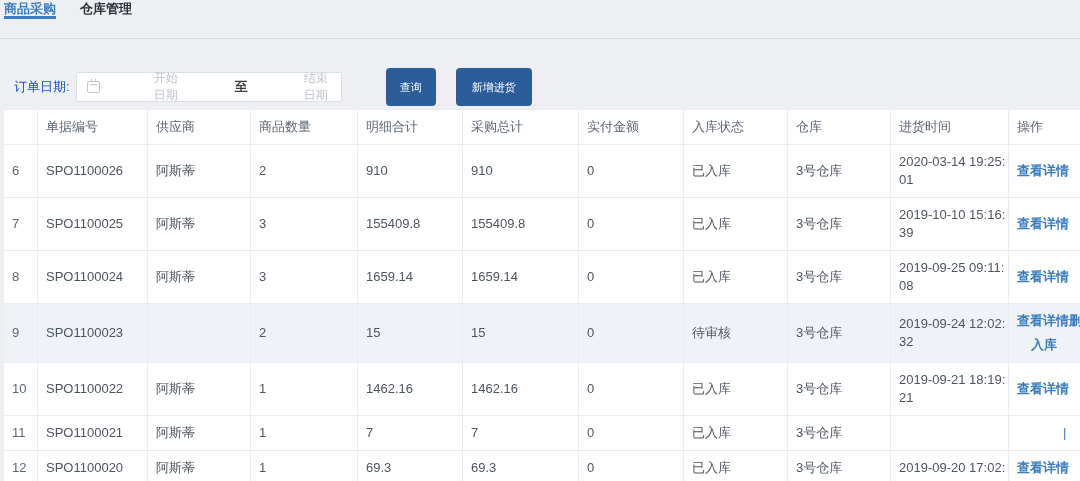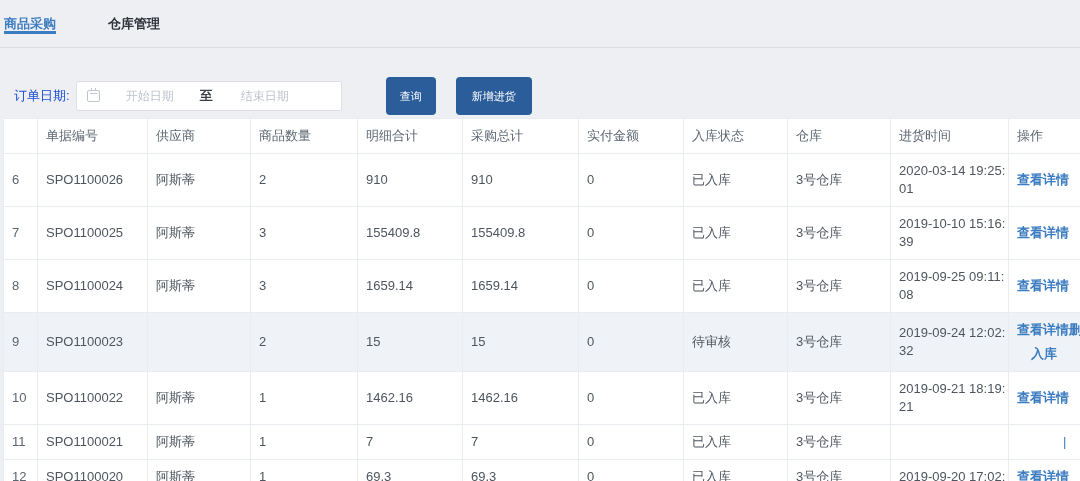--- a/index.html
+++ b/index.html
@@ -12,40 +12,40 @@
   *{box-sizing:border-box;}
   html,body{margin:0;padding:0;}
   body{
     width:1080px;height:481px;overflow:hidden;
     background:var(--page-bg);
     font-family:"Liberation Sans","DejaVu Sans",sans-serif;
     font-size:13px;color:#4e555e;
   }
   
   .tabbar{
-    height:48px;display:flex;align-items:center;
-    padding-left:4px;border-bottom:1px solid #d9dce1;gap:28px;
+    height:39px;display:flex;align-items:flex-start;
+    padding-left:4px;border-bottom:1px solid #d9dce1;
   }
   .tab{
     position:relative;margin-right:24px;display:flex;align-items:center;
     font-size:13px;font-weight:600;color:#2d3138;cursor:pointer;white-space:nowrap;
   }
   .tab.active{color:var(--link-blue);}
   .tab.active::after{
     content:"";position:absolute;left:0;right:0;bottom:-1px;height:3px;
     background:var(--link-blue);
   }
   
   .filterbar{
     display:flex;align-items:center;height:30px;margin:33px 0 0 14px;
   }
   .filter-label{font-weight:400;color:#1d4ed8;margin-right:6px;white-space:nowrap;}
   .date-range{
     width:266px;height:30px;background:#fff;border:1px solid #dcdfe6;border-radius:2px;
-    display:flex;align-items:center;padding:0 10px;font-size:12px;color:#bdc3cc;cursor:text;
+    display:flex;align-items:center;padding:0 10px;font-size:12px;color:#bdc3cc;cursor:text;gap:28px;
   }
   .cal-icon{
     width:13px;height:12px;border:1px solid #c0c6cf;border-radius:2px;position:relative;flex:0 0 auto;
   }
   .cal-icon::before{
     content:"";position:absolute;left:2px;right:2px;top:2px;height:1px;background:#c0c6cf;
   }
   .cal-icon::after{
     content:"";position:absolute;left:3px;top:-3px;width:1px;height:3px;background:#c0c6cf;box-shadow:4px 0 0 #c0c6cf;
   }

